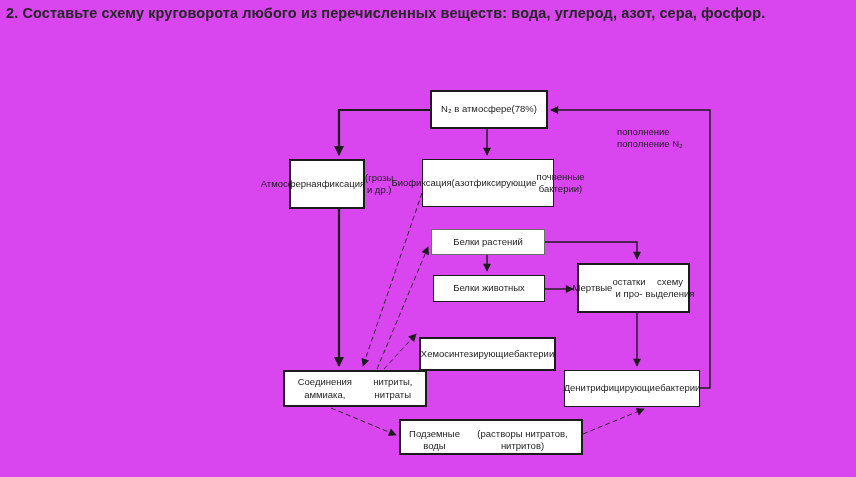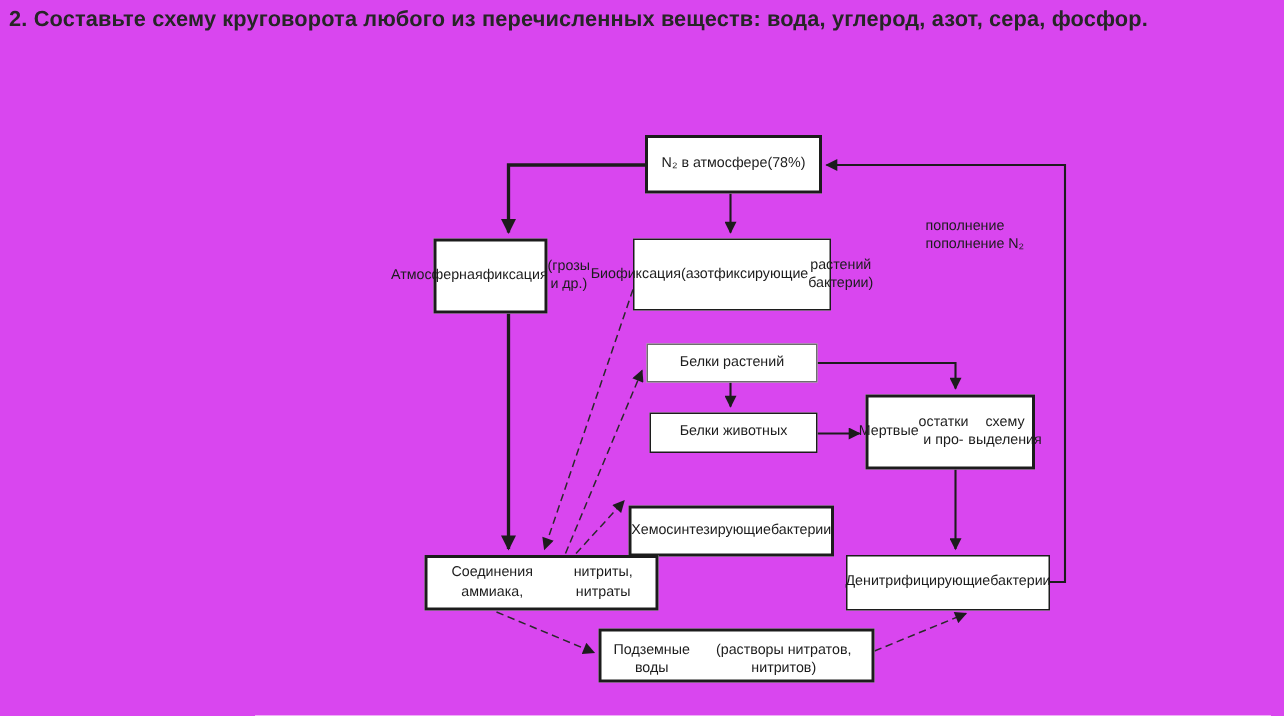--- a/index.html
+++ b/index.html
@@ -30,25 +30,25 @@
   }
   .box.thin{border-width:1px;}
   .box.gray{border-width:1px;border-color:#6e6e6e;}
   #box-n2{left:430px;top:90px;width:118px;height:39px;}
   #box-atm{left:289px;top:159px;width:76px;height:50px;}
   #box-bio{left:422px;top:159px;width:132px;height:48px;}
   #box-plant{left:431px;top:229px;width:114px;height:26px;}
   #box-animal{left:433px;top:275px;width:112px;height:27px;border-width:1.5px;}
   #box-dead{left:577px;top:263px;width:113px;height:50px;}
   #box-chemo{left:419px;top:311px;width:137px;height:34px;border-width:2.5px;margin-top:26px;}
-  #box-ammonia{left:283px;top:370px;width:156px;height:37px;}
+  #box-ammonia{left:283px;top:370px;width:144px;height:37px;}
   #box-denitr{left:564px;top:370px;width:136px;height:37px;border-width:1.5px;}
   #box-ground{left:399px;top:419px;width:184px;height:36px;align-items:flex-end;}
   .side-label{
-    position:absolute;left:617px;top:145px;width:110px;
+    position:absolute;left:617px;top:126px;width:110px;
     font-size:9.5px;line-height:1.3;color:#1c1c1c;text-align:left;
   }
   path.thick{stroke:#1c1c1c;stroke-width:2.2;fill:none;}
   path.mid{stroke:#1c1c1c;stroke-width:1.4;fill:none;}
   path.dash{stroke:#2a2a2a;stroke-width:1;fill:none;stroke-dasharray:5,3;}
 </style>
 </head>
 <body>
 
 <div class="screen">
@@ -86,21 +86,21 @@
 
   <div class="box" id="box-atm">
     <div>Атмосферная</div>
     <div>фиксация</div>
     <div>(грозы и др.)</div>
   </div>
 
   <div class="box thin" id="box-bio">
     <div>Биофиксация</div>
     <div>(азотфиксирующие</div>
-    <div>растений бактерии)</div>
+    <div>почвенные бактерии)</div>
   </div>
 
   <div class="box gray" id="box-plant">
     <div>Белки растений</div>
   </div>
 
   <div class="box" id="box-animal">
     <div>Белки животных</div>
   </div>
 

